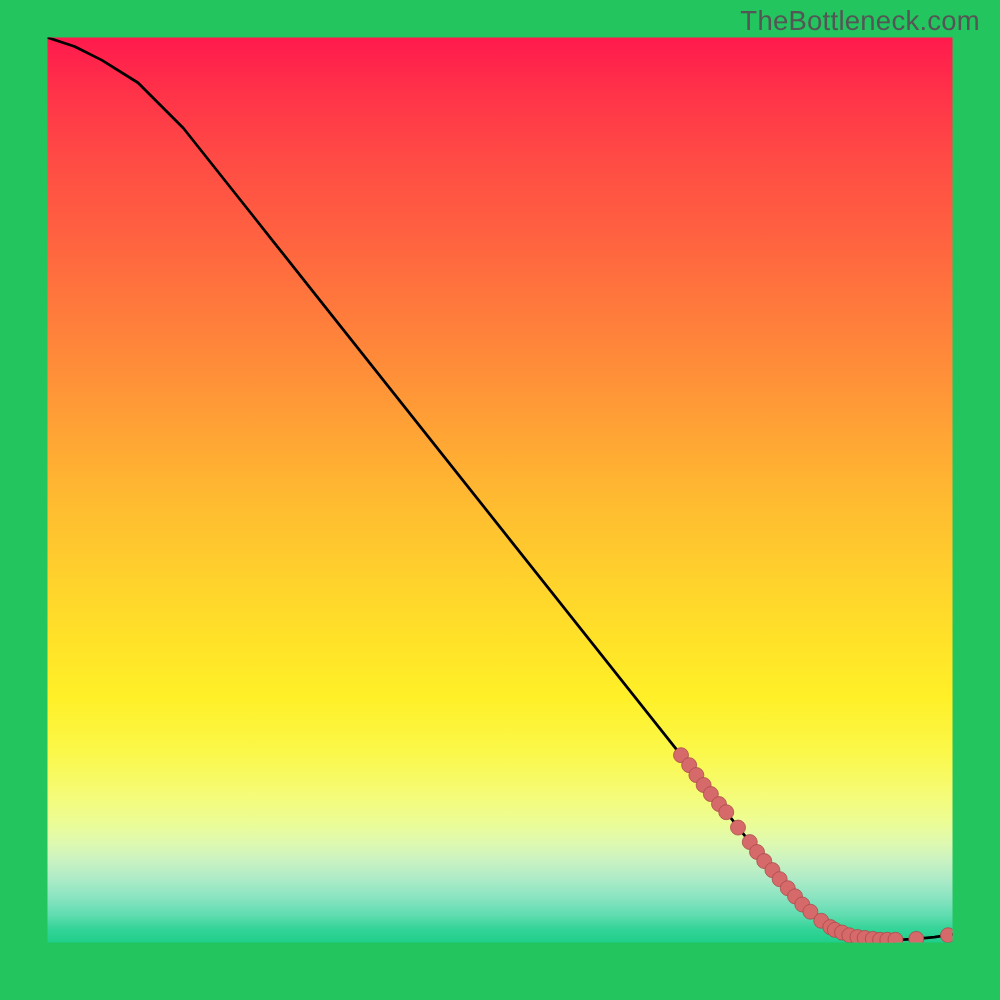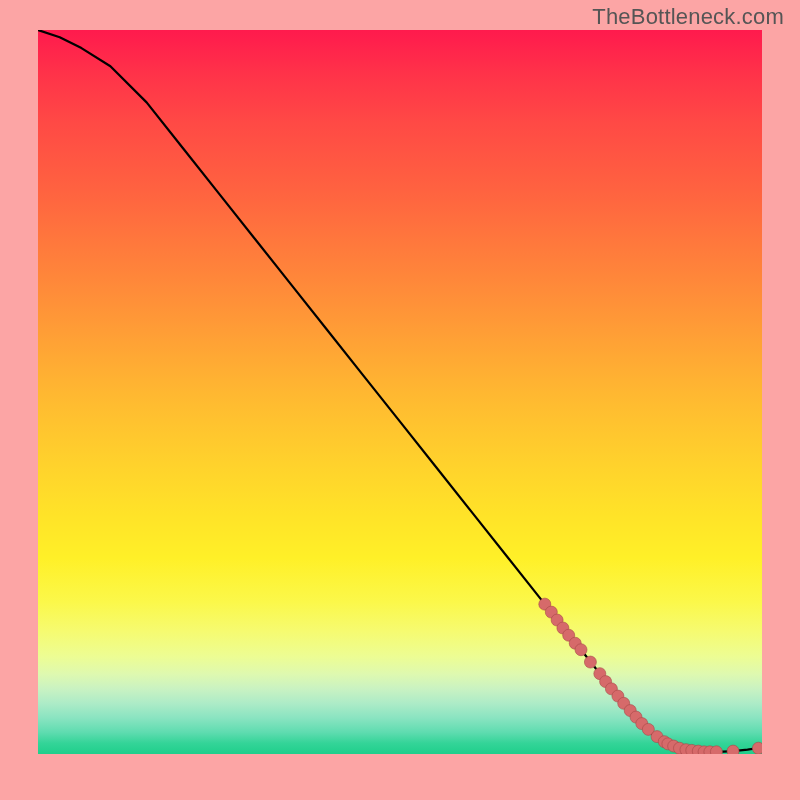--- a/index.html
+++ b/index.html
@@ -1,21 +1,21 @@
 <!DOCTYPE html>
 <html><head>
 <meta charset="utf-8">
 <style>
   * { margin: 0; padding: 0; box-sizing: border-box; }
   html, body { width: 800px; height: 800px; background: #000; overflow: hidden; }
   .frame {
     position: relative;
     width: 800px;
     height: 800px;
-    background: #fca5a5;
+    background: #22c55e;
   }
   .attribution {
     position: absolute;
     top: 4px;
     right: 16px;
     font-family: Arial, Helvetica, sans-serif;
     font-size: 22px;
     color: #555;
     letter-spacing: 0.2px;
     user-select: none;

